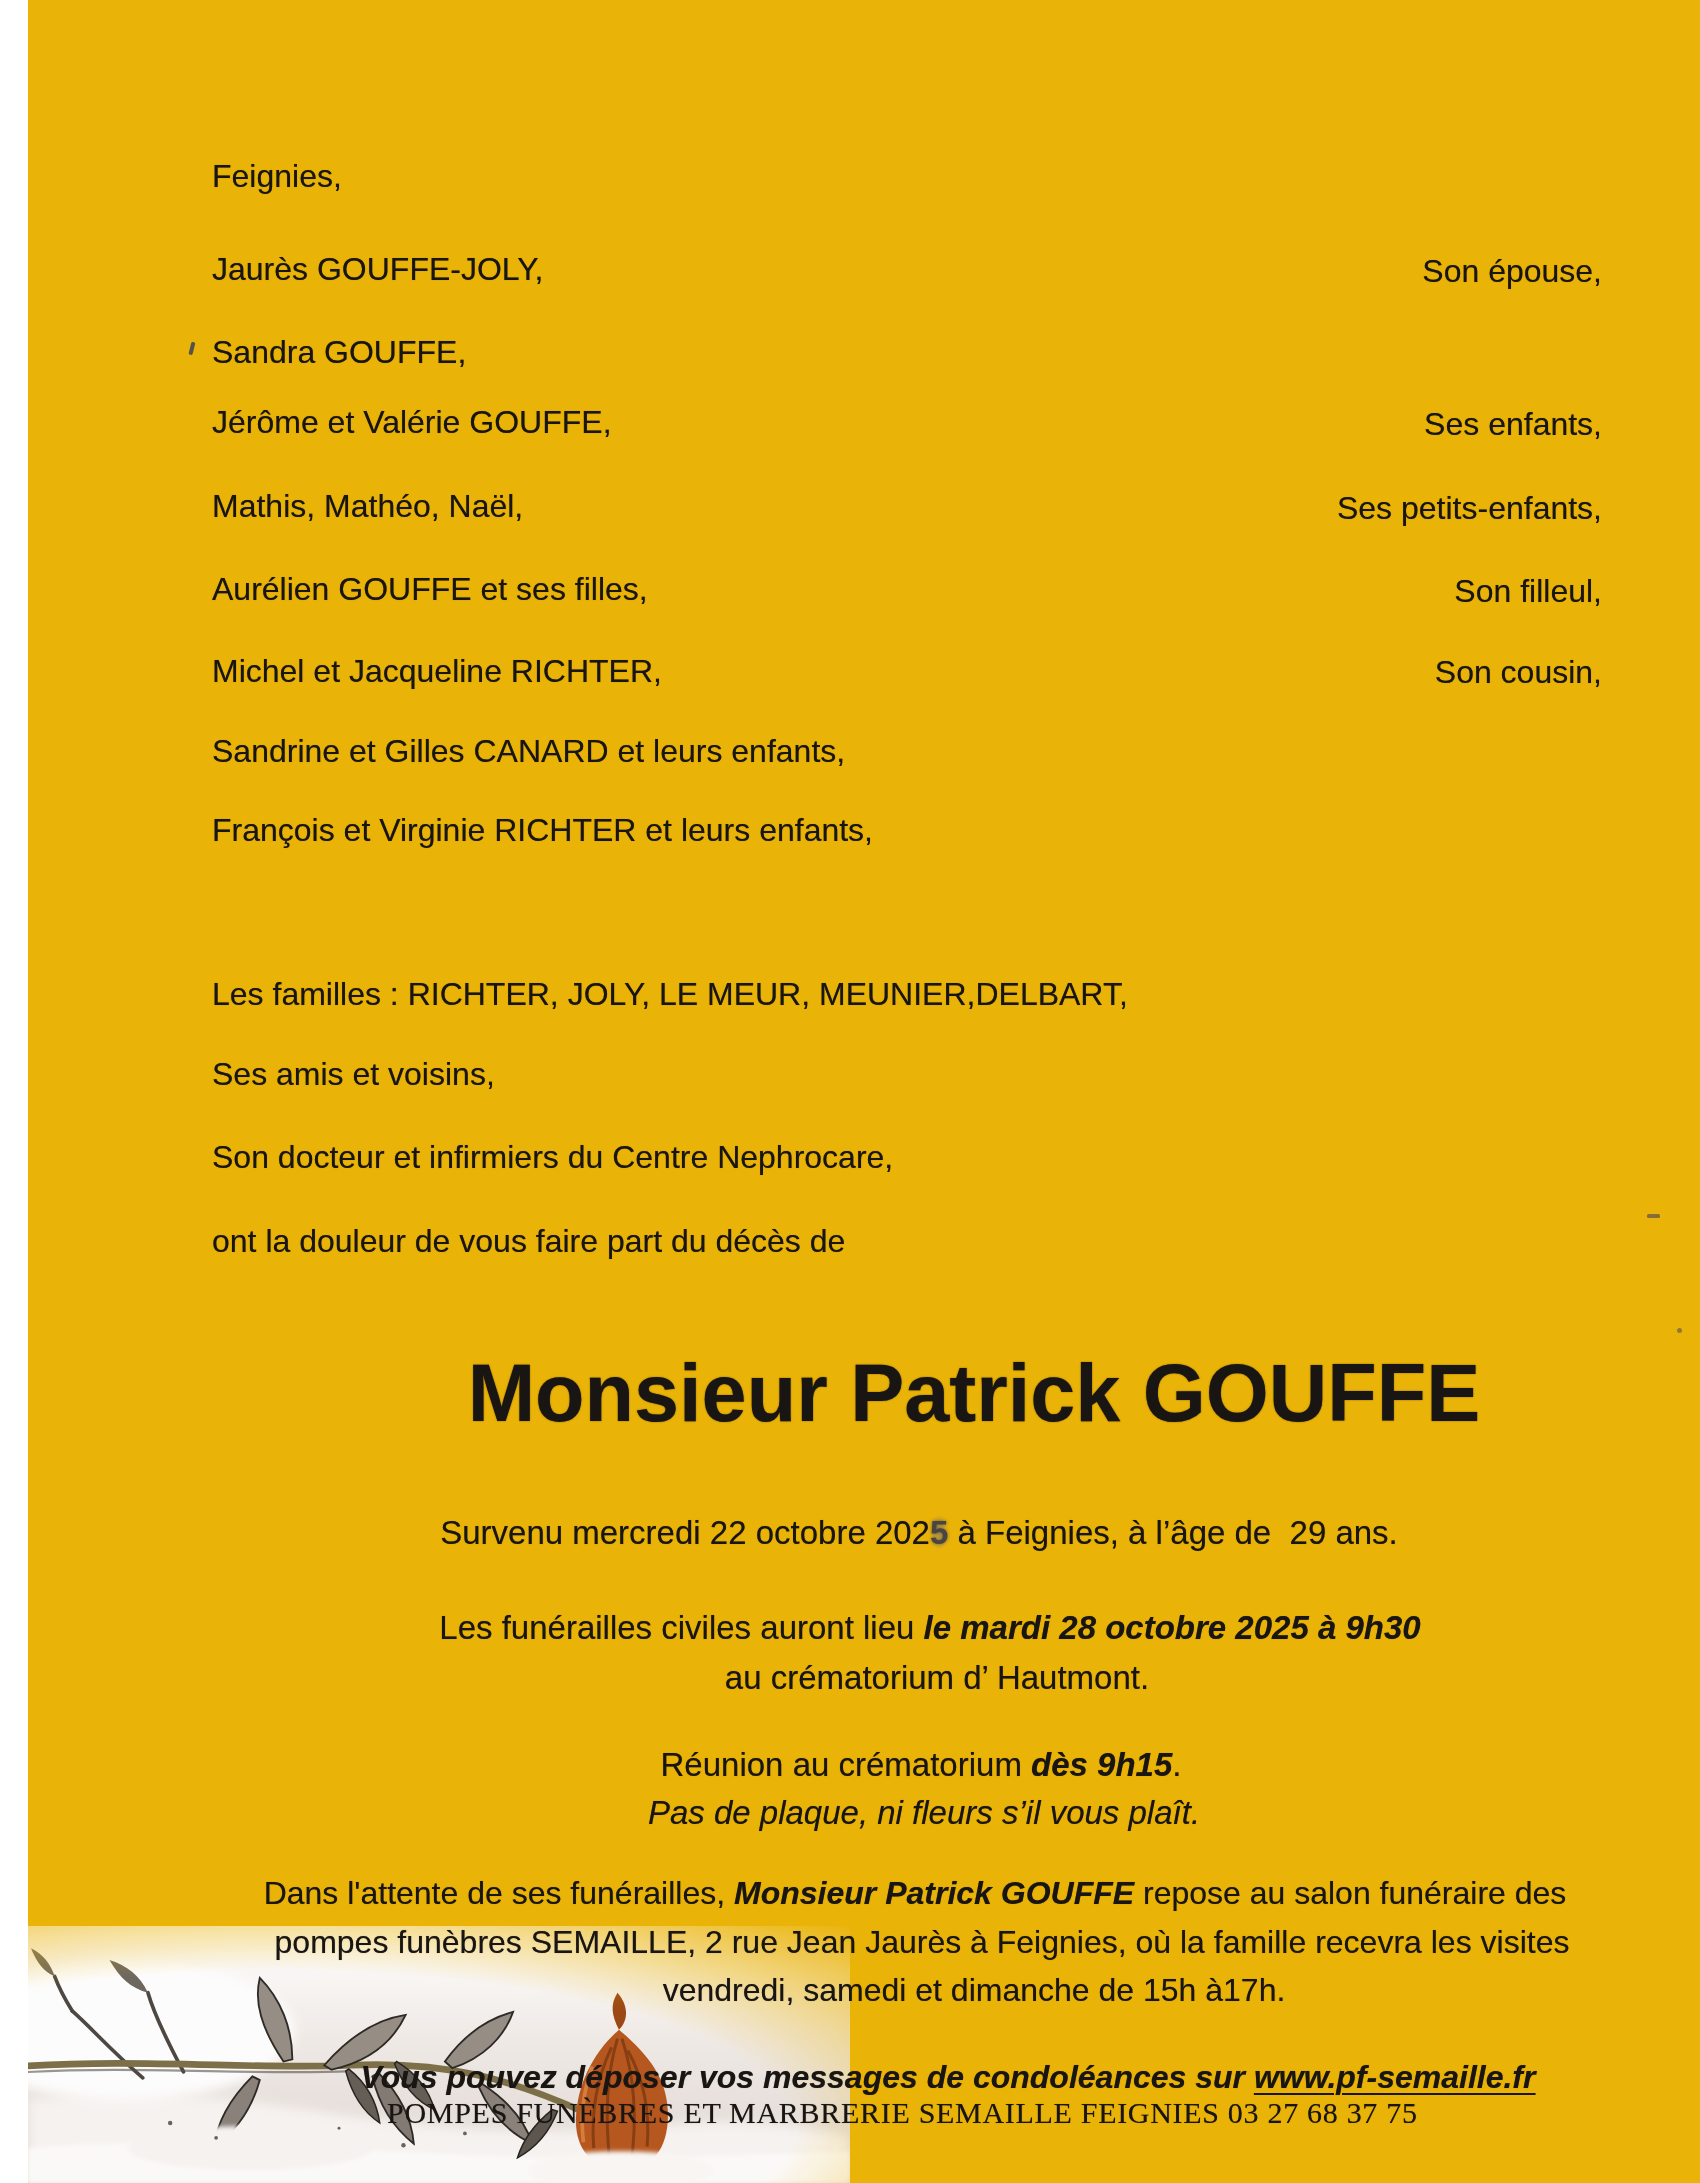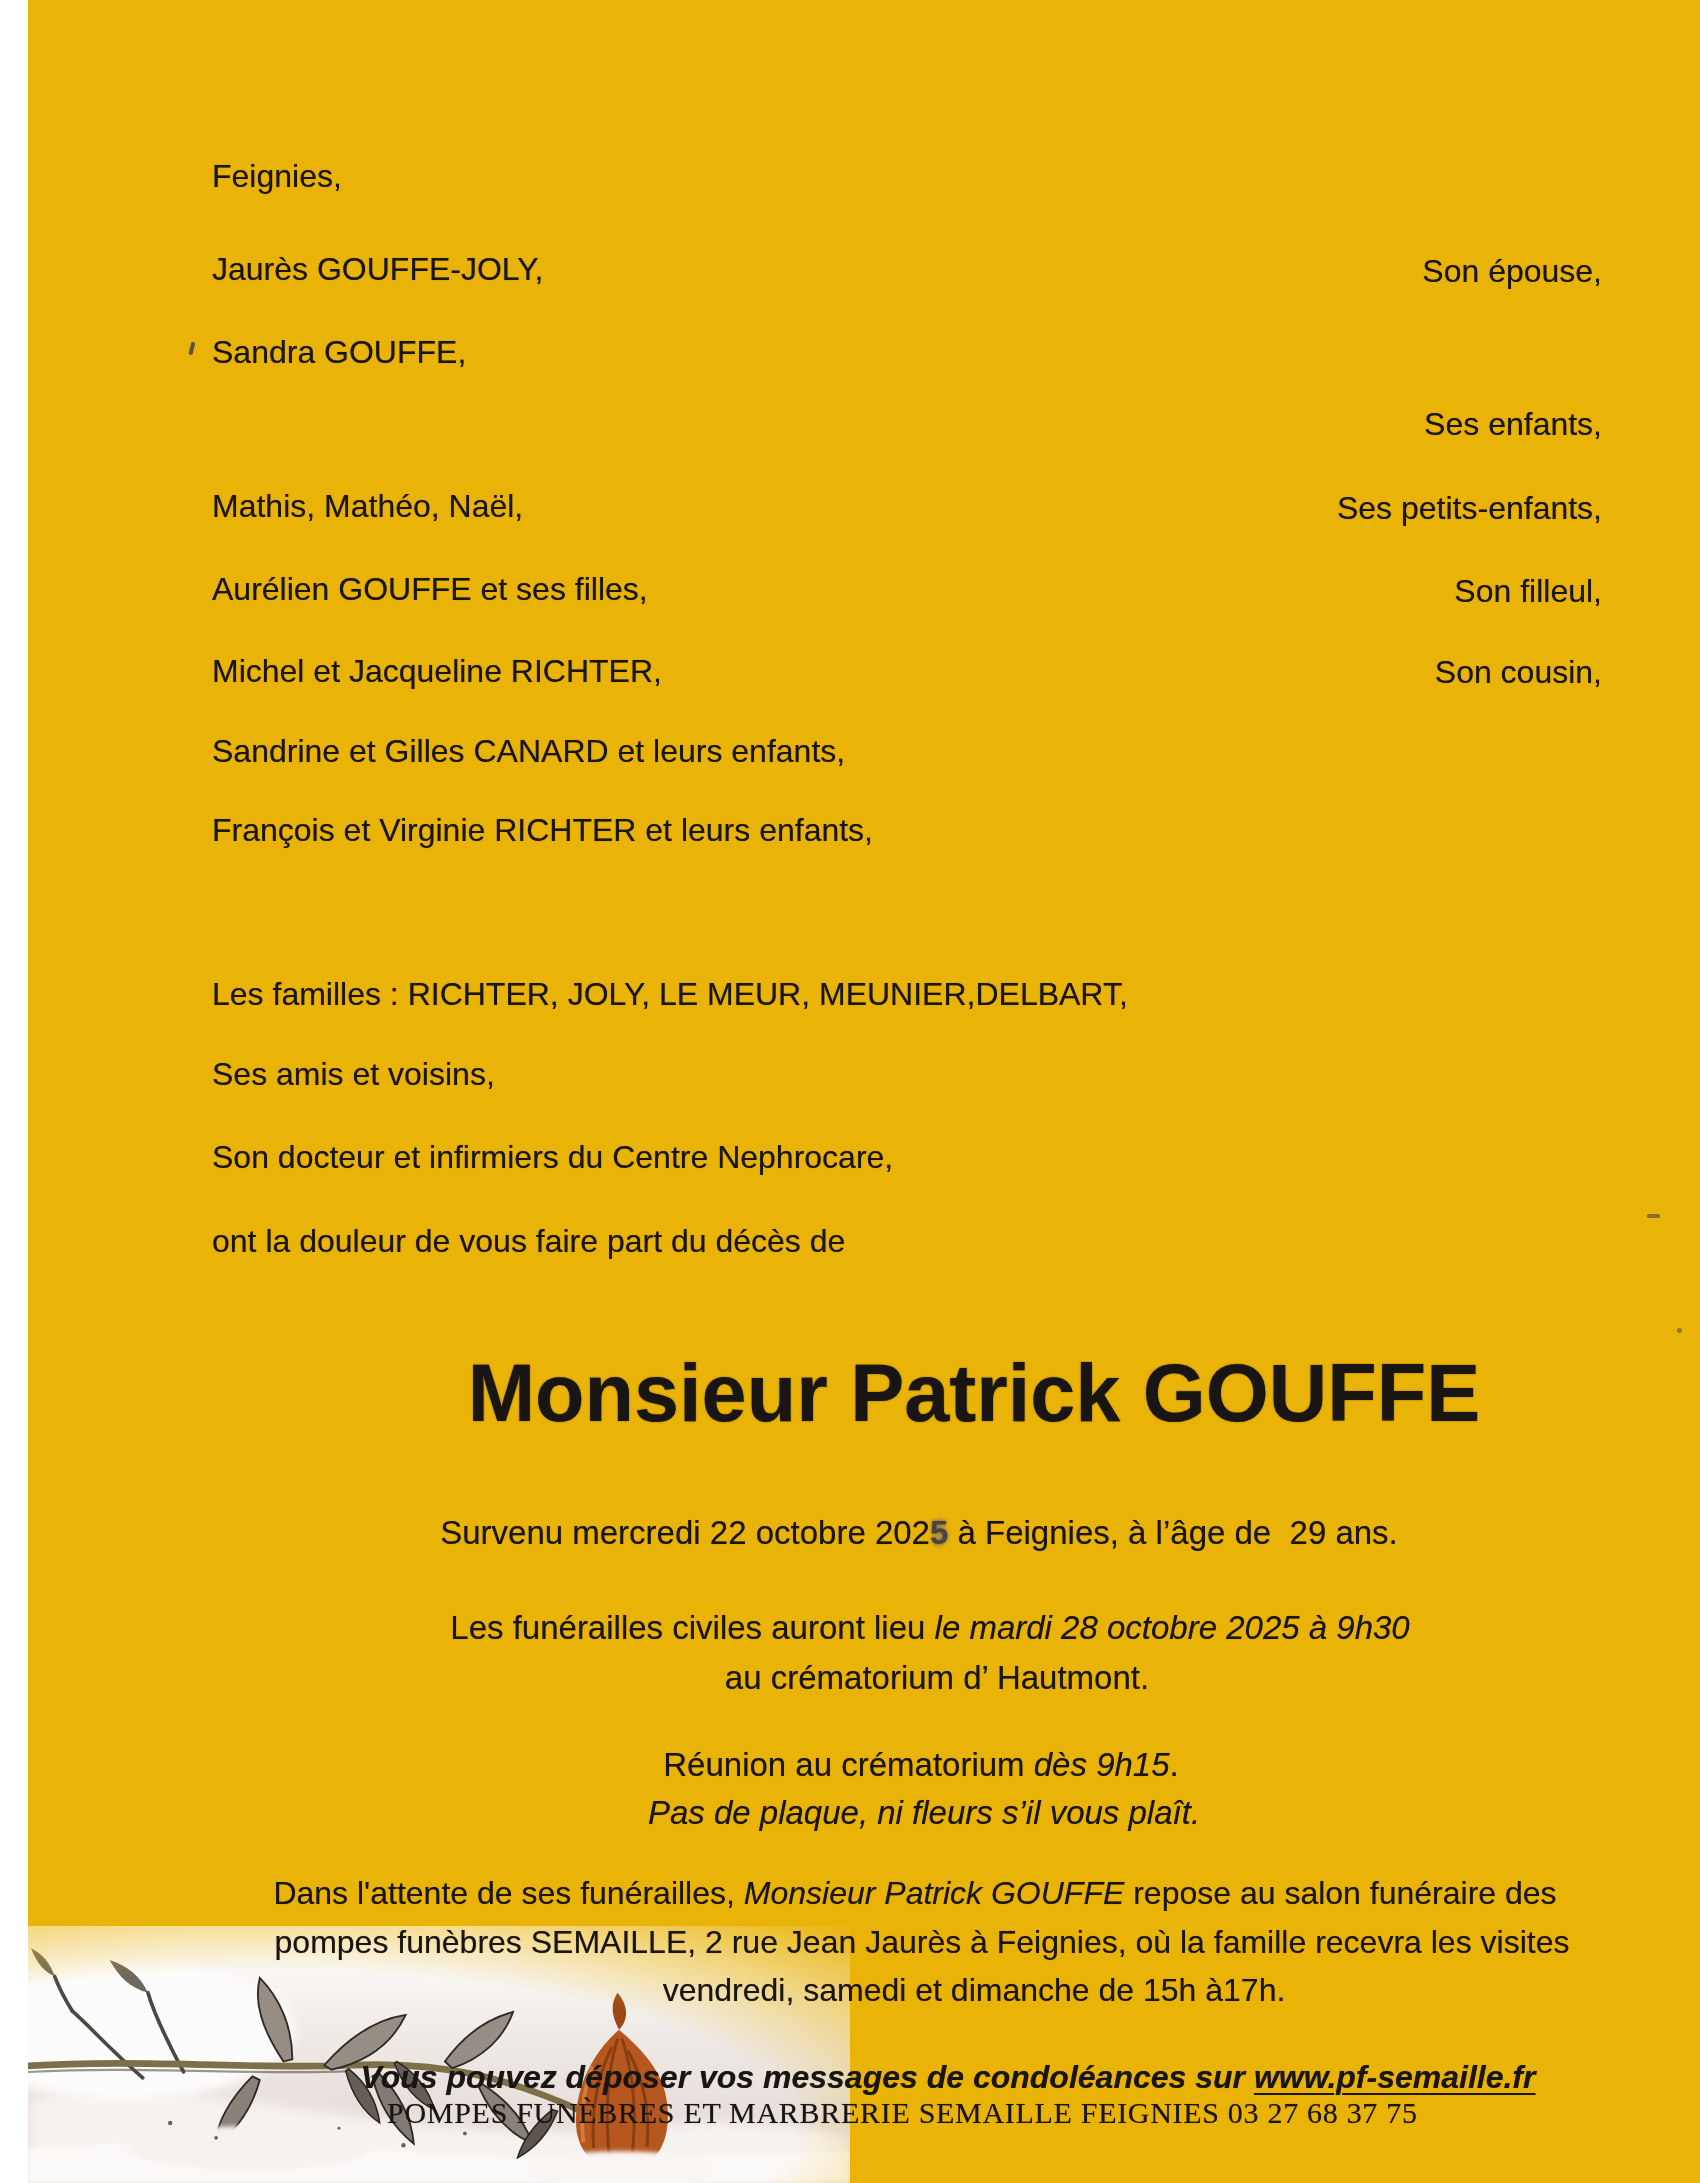--- a/index.html
+++ b/index.html
@@ -23,21 +23,21 @@
   .name{left:184px;}
   .rel{right:126px;}
   .center{left:0;width:100%;text-align:center;}
   .title{
     font-size:81px;
     font-weight:700;
     letter-spacing:0px;
     text-shadow:0 0 1.5px rgba(25,22,18,.65);
   }
   .md{font-size:33px;}
-  .b-i{font-weight:400;font-style:italic;}
+  .b-i{font-weight:700;font-style:italic;}
   .italic{font-style:italic;}
   .cond{font-style:italic;font-weight:700;font-size:32px;}
   .url{
     text-decoration:underline;
     text-decoration-thickness:2.2px;
     text-underline-offset:5.2px;
   }
   .serif{
     font-family:"Liberation Serif", serif;
     font-size:30px;
@@ -130,20 +130,21 @@
         <circle cx="507" cy="296" r="3"></circle>
           <circle cx="590" cy="280" r="2.5"></circle>
         <circle cx="420" cy="273" r="2"></circle>
       </g>
     </svg>
   </div>
 
   <div class="line name" style="top:157px">Feignies,</div>
   <div class="line name" style="top:250px">Jaurès GOUFFE-JOLY,</div>
   <div class="line name" style="top:333px">Sandra GOUFFE,</div>
+  <div class="line name" style="top:403px">Jérôme et Valérie GOUFFE,</div>
   <div class="line name" style="top:487px">Mathis, Mathéo, Naël,</div>
   <div class="line name" style="top:570px">Aurélien GOUFFE et ses filles,</div>
   <div class="line name" style="top:652px">Michel et Jacqueline RICHTER,</div>
   <div class="line name" style="top:732px">Sandrine et Gilles CANARD et leurs enfants,</div>
   <div class="line name" style="top:811px">François et Virginie RICHTER et leurs enfants,</div>
   <div class="line name" style="top:975px">Les familles : RICHTER, JOLY, LE MEUR, MEUNIER,DELBART,</div>
   <div class="line name" style="top:1055px">Ses amis et voisins,</div>
   <div class="line name" style="top:1138px">Son docteur et infirmiers du Centre Nephrocare,</div>
   <div class="line name" style="top:1222px">ont la douleur de vous faire part du décès de</div>
 

